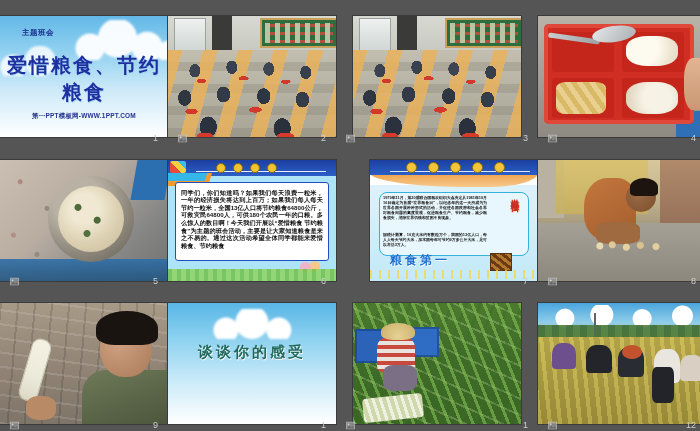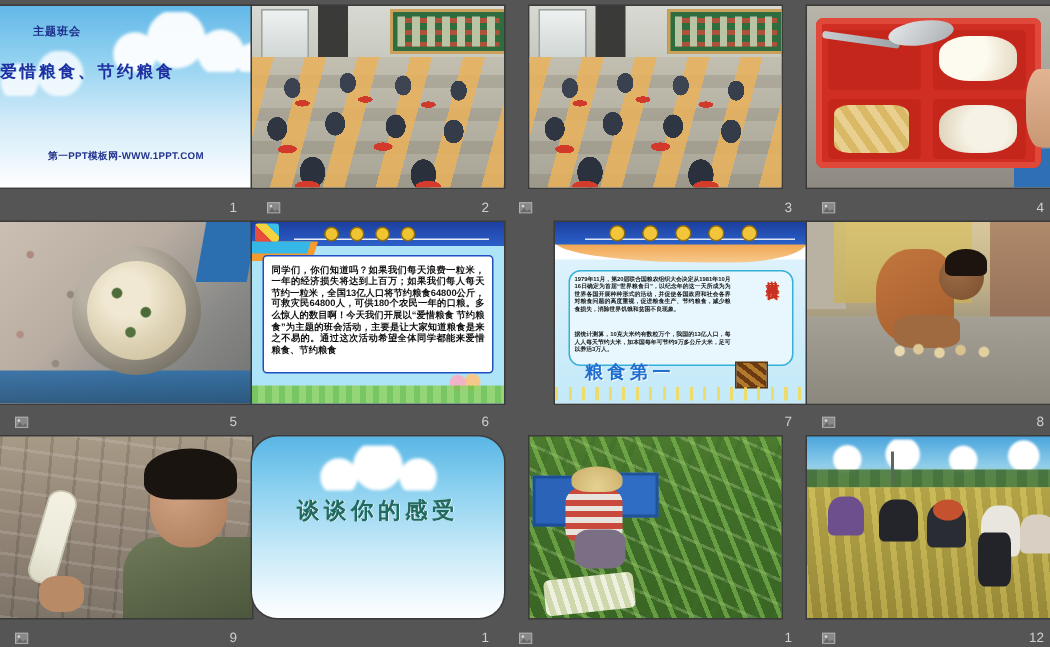--- a/index.html
+++ b/index.html
@@ -9,21 +9,21 @@
     font-family:"Liberation Sans",sans-serif;
   }
   .gallery{
     width:700px;height:431px;
     display:grid;
     grid-template-columns:repeat(4,1fr);
     grid-template-rows:repeat(3,1fr);
     gap:0px;
     background:#555555;
   }
-  .cell{position:relative;display:flex;align-items:flex-start;justify-content:center;padding-top:4px;box-sizing:border-box;}
+  .cell{position:relative;display:flex;align-items:flex-start;justify-content:center;padding-top:16px;box-sizing:border-box;}
   .thumb{
     position:relative;
     width:168px;height:121px;
     background:#000;
     overflow:hidden;
     box-shadow:0 0 0 1px #3b3b3b;
   }
   .num{
     position:absolute;
     bottom:1px;right:10px;
@@ -41,22 +41,22 @@
      radial-gradient(circle at 20% 70%,#fff 0 14px,transparent 15px),
      radial-gradient(circle at 45% 45%,#fff 0 19px,transparent 20px),
      radial-gradient(circle at 72% 68%,#fff 0 15px,transparent 16px),
      radial-gradient(circle at 92% 80%,#fff 0 11px,transparent 12px);
      filter:blur(1px);opacity:.95;}
   .s1 .cloudB{position:absolute;top:30px;left:-14px;width:90px;height:30px;background:
      radial-gradient(circle at 30% 70%,#fff 0 12px,transparent 13px),
      radial-gradient(circle at 60% 50%,#fff 0 15px,transparent 16px);
      filter:blur(1px);opacity:.8;}
   .s1 .sub{position:absolute;top:12px;left:22px;color:#1c2e8a;font-size:7.5px;font-weight:bold;letter-spacing:.5px;}
-  .s1 .title{position:absolute;top:36px;left:0;right:0;text-align:left;color:#1f2fa0;
-    font-size:11px;font-weight:bold;letter-spacing:2px;
+  .s1 .title{position:absolute;top:36px;left:0;right:0;text-align:center;color:#1f2fa0;
+    font-size:20px;font-weight:bold;letter-spacing:2px;
     text-shadow:0.5px 0.5px 0 #9fd4f2;}
   .s1 .foot{position:absolute;top:96px;left:0;right:0;text-align:center;color:#24358f;font-size:6.5px;font-weight:bold;letter-spacing:.2px;}
 
   
   .s2{background:linear-gradient(180deg,#c9cbc2 0%,#b9bcb0 22%,#c6c2b2 55%,#b2ae9e 100%);}
   .s2 .wall{position:absolute;top:0;left:0;right:0;height:38px;background:linear-gradient(180deg,#d8d9d2,#c6c7bd);}
   .s2 .board{position:absolute;top:2px;left:92px;width:74px;height:26px;background:#2f6d3e;border:2px solid #caa15a;}
   .s2 .board:after{content:"";position:absolute;inset:3px;background:
      repeating-linear-gradient(90deg,#e7e2c6 0 5px,transparent 5px 10px),
      repeating-linear-gradient(0deg,#d9483a 0 3px,transparent 3px 8px);opacity:.75;}
@@ -197,21 +197,21 @@
   .s9 .face{position:absolute;top:16px;right:16px;width:52px;height:58px;border-radius:46%;
      background:radial-gradient(circle at 35% 40%,#cfa181,#a97a58);}
   .s9 .hair{position:absolute;top:8px;right:10px;width:62px;height:34px;border-radius:50% 50% 25% 30%;background:#1a1411;}
   .s9 .coat{position:absolute;bottom:0;right:0;width:86px;height:54px;border-radius:24px 0 0 0;
      background:linear-gradient(160deg,#6e7a59,#4c563c);}
   .s9 .leek{position:absolute;top:36px;left:26px;width:18px;height:62px;border-radius:8px;transform:rotate(16deg);
      background:linear-gradient(180deg,#f4f1e2 0%,#eceadb 60%,#dcd9c6 100%);box-shadow:0 0 0 1px #c9c6b0;}
   .s9 .hand9{position:absolute;bottom:4px;left:26px;width:30px;height:24px;border-radius:40%;background:#b98a66;}
 
   
-  .s10{background:linear-gradient(180deg,#59b6e6 0%,#8ed2f0 30%,#c6e9f8 62%,#ffffff 100%);border-radius:17px;}
+  .s10{background:linear-gradient(180deg,#59b6e6 0%,#8ed2f0 30%,#c6e9f8 62%,#ffffff 100%);}
   .s10 .c1{position:absolute;top:6px;left:34px;width:96px;height:30px;background:
      radial-gradient(circle at 25% 70%,#fff 0 12px,transparent 13px),
      radial-gradient(circle at 52% 45%,#fff 0 16px,transparent 17px),
      radial-gradient(circle at 80% 70%,#fff 0 12px,transparent 13px);filter:blur(1px);}
   .s10 .q{position:absolute;top:40px;left:0;right:0;text-align:center;
      color:#22695e;font-size:15px;font-weight:bold;letter-spacing:3px;
      text-shadow:0.5px 0.5px 0 #ffffff;}
 
   
   .s11{background:linear-gradient(180deg,#4c7a2e 0%,#3f6d28 40%,#3a6524 100%);}

